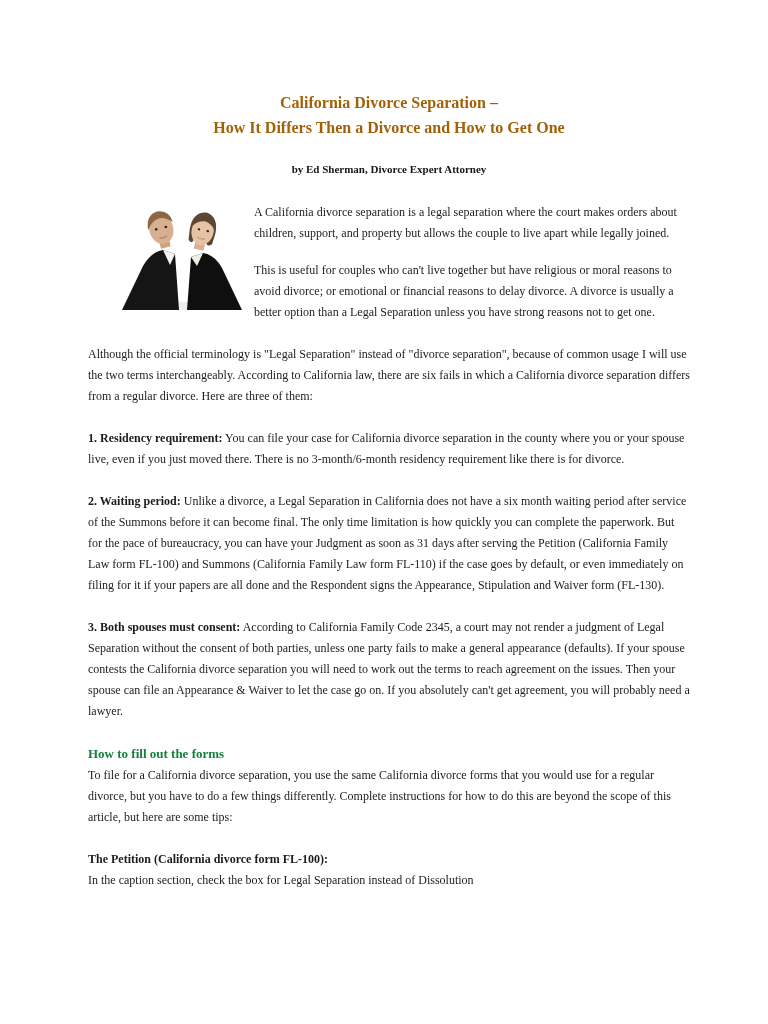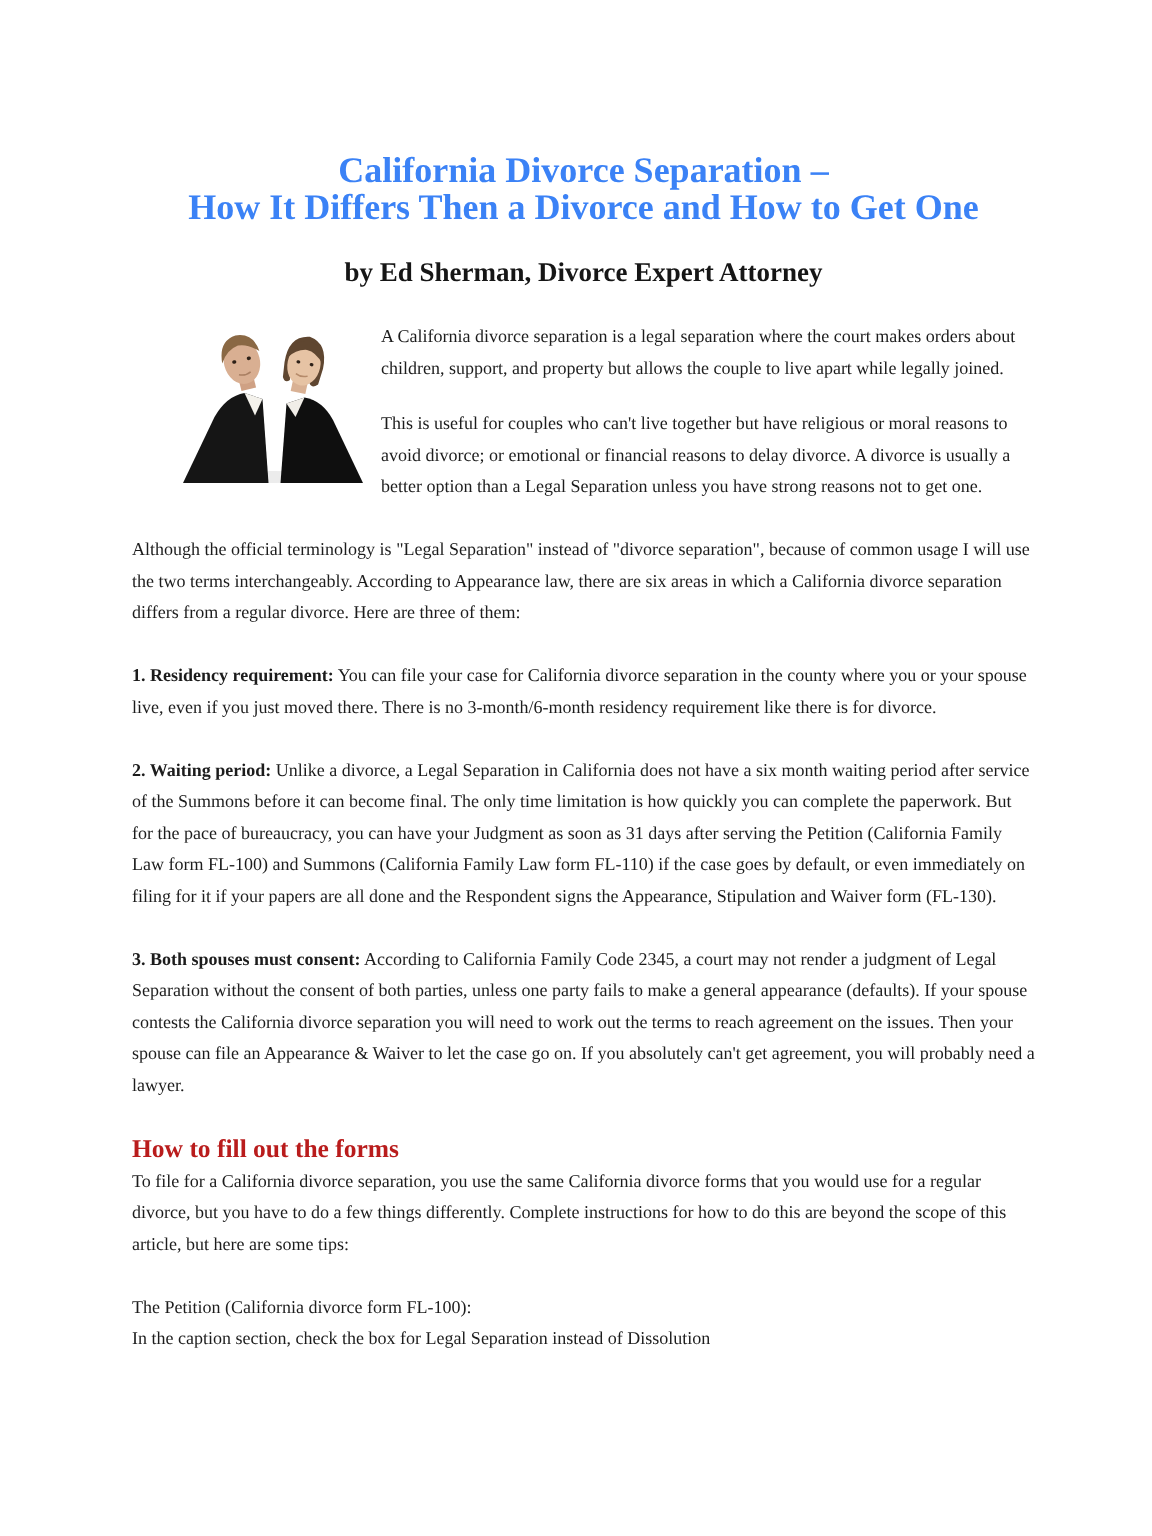--- a/index.html
+++ b/index.html
@@ -15,31 +15,31 @@
     color: #1c1c1c;
   }
   .page {
     box-sizing: border-box;
     width: 768px;
     height: 1024px;
     padding: 90px 78px 0 88px;
     background: #ffffff;
   }
   .doc-title {
-    font-size: 24px;
+    font-size: 16px;
     line-height: 25px;
     font-weight: bold;
     text-align: center;
-    margin: 12px;
-    color: #3b82f6;
+    margin: 0;
+    color: #a16207;
   }
   .byline {
     text-align: center;
     font-weight: bold;
-    font-size: 18px;
+    font-size: 11px;
     line-height: 18px;
     margin-top: 20px;
     color: #161616;
   }
   .body-copy p {
     font-size: 12px;
     line-height: 21px;
     margin: 0 0 21px 0;
   }
   .intro-first {
@@ -51,28 +51,28 @@
   .photo-float {
     float: left;
     width: 128px;
     height: 108px;
     margin: 0 8px 0 30px;
   }
   .lead {
     font-weight: bold;
   }
   .section-heading {
-    font-size: 17px;
+    font-size: 13px;
     line-height: 22px;
     font-weight: bold;
     margin: 0;
-    color: #b91c1c;
+    color: #15803d;
   }
   .tip-label {
-    font-weight: normal;
+    font-weight: bold;
   }
   .no-gap {
     margin-bottom: 0 !important;
   }
   .clearfix::after {
     content: "";
     display: block;
     clear: both;
   }
 </style>
@@ -116,21 +116,21 @@
           <ellipse cx="89" cy="28" rx="1.3" ry="1.1" fill="#2e2118"></ellipse>
           <path d="M80,36 Q84,38 88,36" stroke="#b58a6a" stroke-width="1" fill="none"></path>
         </g>
       </svg>
     </div>
     <p class="intro-first">A California divorce separation is a legal separation where the court makes orders about children, support, and property but allows the couple to live apart while legally joined.</p>
     <p>This is useful for couples who can't live together but have religious or moral reasons to avoid divorce; or emotional or financial reasons to delay divorce. A divorce is usually a better option than a Legal Separation unless you have strong reasons not to get one.</p>
   </div>
 
   <div class="body-copy">
-    <p>Although the official terminology is "Legal Separation" instead of "divorce separation", because of common usage I will use the two terms interchangeably. According to Appearance law, there are six areas in which a California divorce separation differs from a regular divorce. Here are three of them:</p>
+    <p>Although the official terminology is "Legal Separation" instead of "divorce separation", because of common usage I will use the two terms interchangeably. According to California law, there are six fails in which a California divorce separation differs from a regular divorce. Here are three of them:</p>
 
     <p><span class="lead">1. Residency requirement:</span><span> You can file your case for California divorce separation in the county where you or your spouse live, even if you just moved there. There is no 3-month/6-month residency requirement like there is for divorce.</span></p>
 
     <p><span class="lead">2. Waiting period:</span><span> Unlike a divorce, a Legal Separation in California does not have a six month waiting period after service of the Summons before it can become final. The only time limitation is how quickly you can complete the paperwork. But for the pace of bureaucracy, you can have your Judgment as soon as 31 days after serving the Petition (California Family Law form FL-100) and Summons (California Family Law form FL-110) if the case goes by default, or even immediately on filing for it if your papers are all done and the Respondent signs the Appearance, Stipulation and Waiver form (FL-130).</span></p>
 
     <p><span class="lead">3. Both spouses must consent:</span><span> According to California Family Code 2345, a court may not render a judgment of Legal Separation without the consent of both parties, unless one party fails to make a general appearance (defaults). If your spouse contests the California divorce separation you will need to work out the terms to reach agreement on the issues. Then your spouse can file an Appearance &amp; Waiver to let the case go on. If you absolutely can't get agreement, you will probably need a lawyer.</span></p>
 
     <h2 class="section-heading">How to fill out the forms</h2>
     <p>To file for a California divorce separation, you use the same California divorce forms that you would use for a regular divorce, but you have to do a few things differently. Complete instructions for how to do this are beyond the scope of this article, but here are some tips:</p>
 

